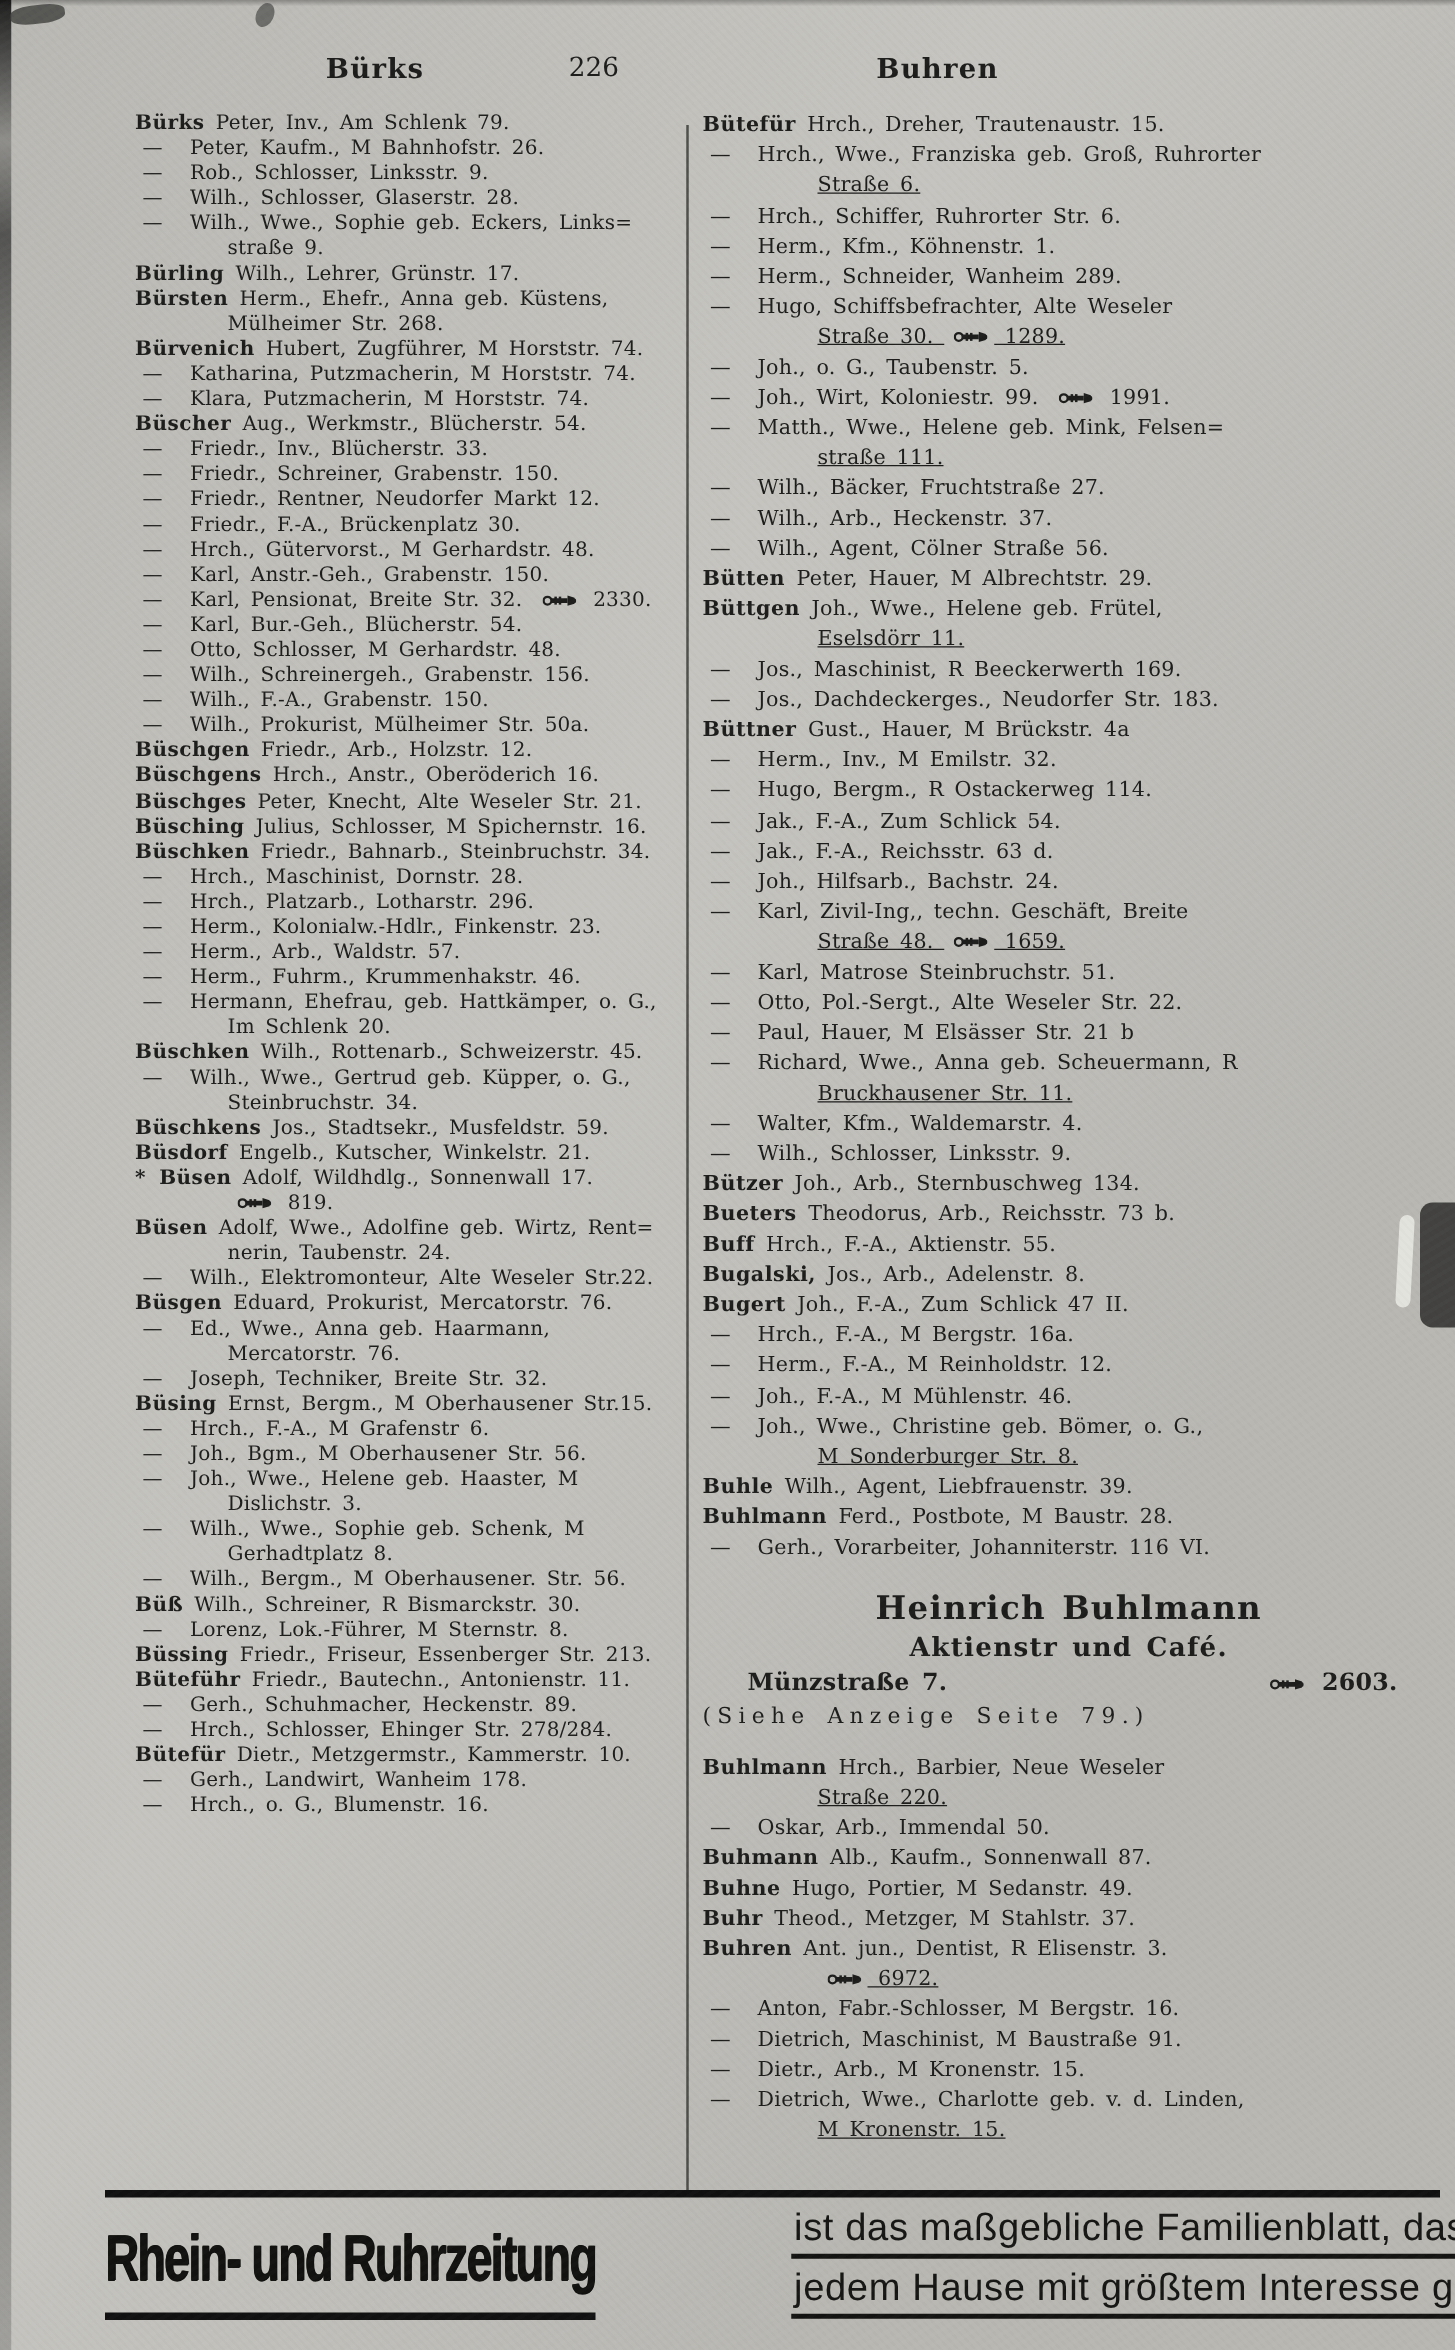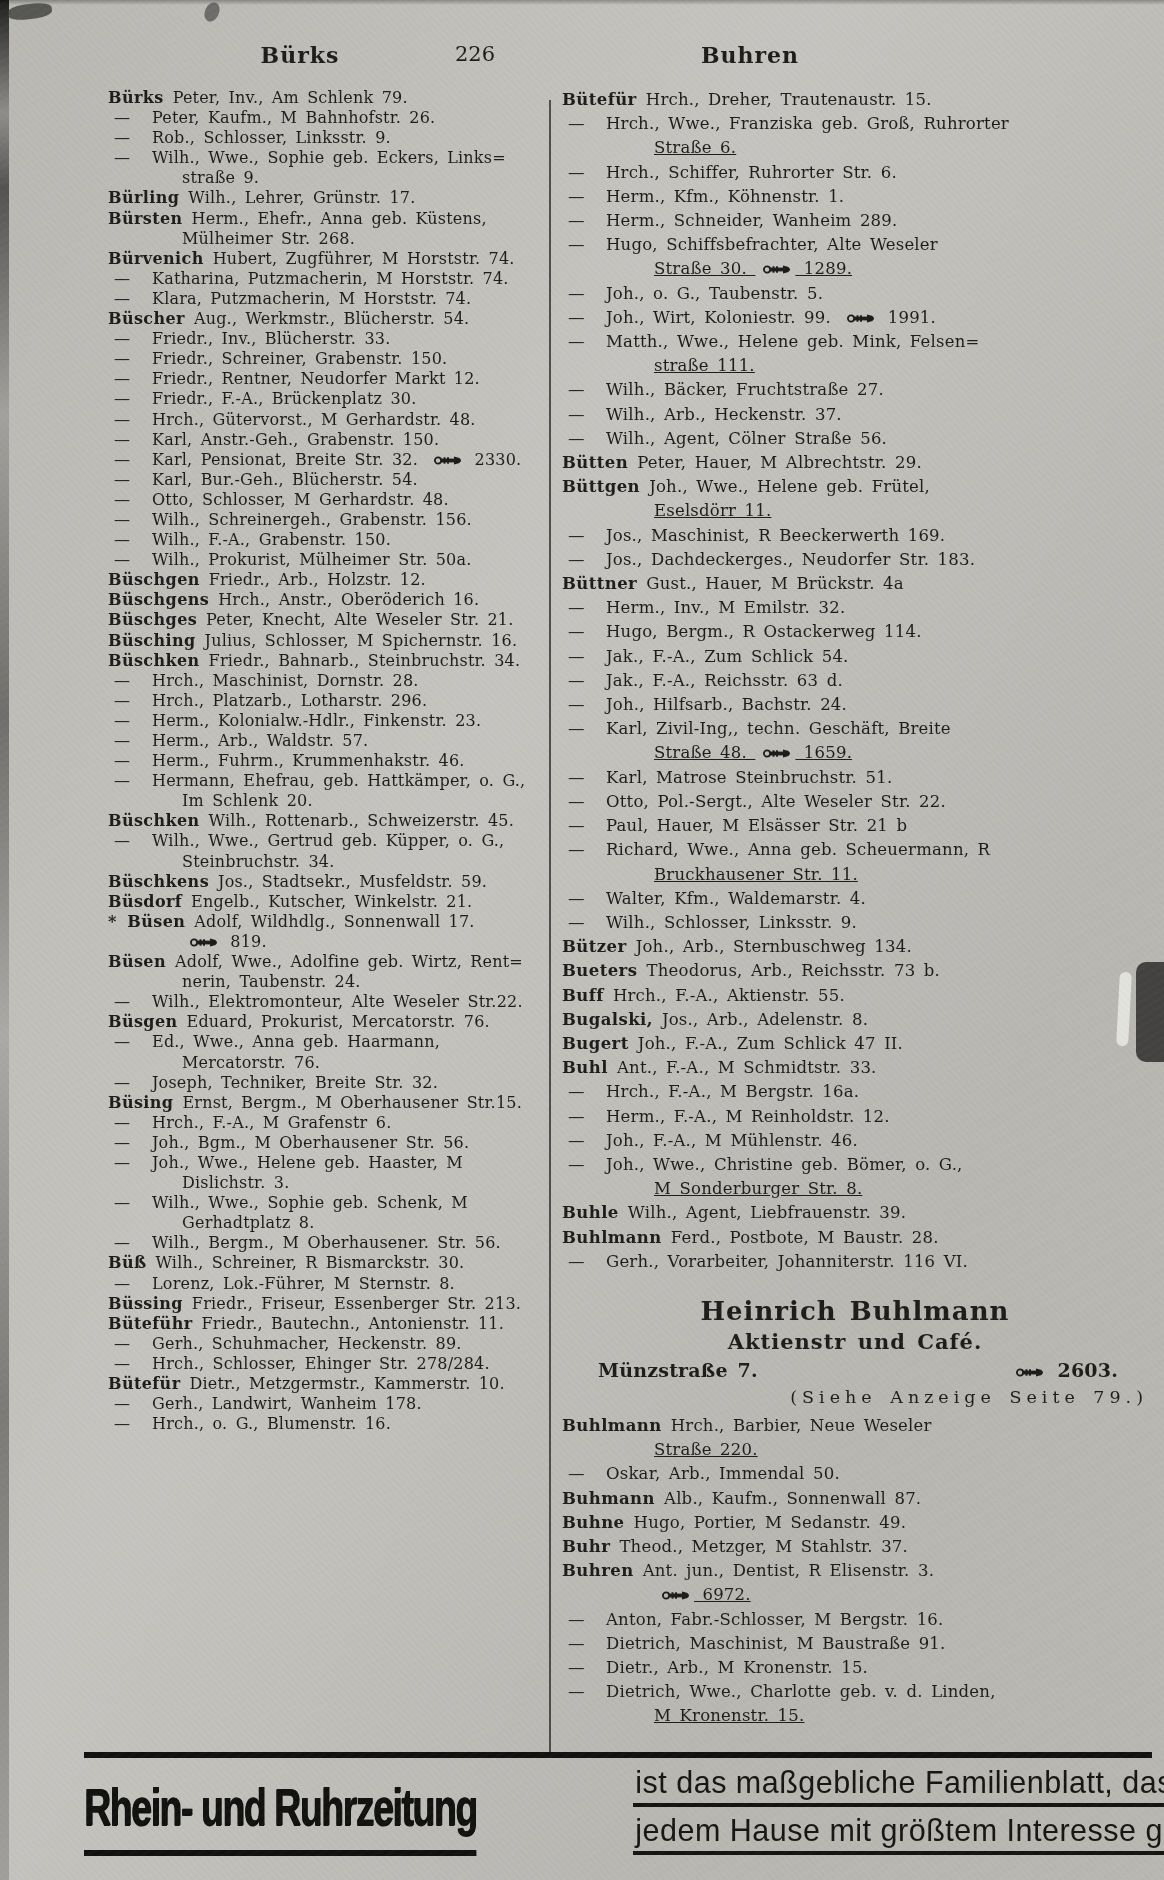--- a/index.html
+++ b/index.html
@@ -49,21 +49,21 @@
   .col-right .line.c{padding-left:92px;text-decoration:underline;}
   .star{font-weight:bold;margin-right:2px;}
   .phone-icon{display:inline-block;vertical-align:-1px;margin:0 5px 0 8px;}
   .phone-icon svg{display:block;}
 
   
   .line.ad1{font-size:26px;font-weight:bold;text-align:center;line-height:34px;margin-top:20px;letter-spacing:1px;white-space:nowrap;}
   .line.ad2{font-size:21px;font-weight:bold;text-align:center;line-height:28px;letter-spacing:1px;}
   .line.ad3{display:flex;justify-content:space-between;align-items:baseline;font-size:19px;font-weight:bold;line-height:28px;padding:0 30px 0 36px;text-align:center;}
   .line.ad3 .ad-right{font-weight:bold;}
-  .line.ad4{font-size:17.5px;text-align:right;letter-spacing:5px;line-height:26px;margin-bottom:4px;}
+  .line.ad4{font-size:17.5px;text-align:left;letter-spacing:5px;line-height:26px;margin-bottom:16px;}
 
   
   .rule-heavy{position:absolute;left:84px;top:1752px;width:1068px;height:6px;background:#111;}
   .banner{position:absolute;left:84px;top:1762px;width:1068px;display:flex;align-items:center;}
   .banner-logo{flex:0 0 300px;font-family:"Liberation Sans",sans-serif;font-weight:bold;
     font-size:52px;line-height:86px;letter-spacing:-2px;transform:scaleX(.72);transform-origin:left top;
     white-space:nowrap;color:#121210;border-bottom:6px solid #111;
     text-shadow:1px 0 0 #121210, 0 1px 0 #121210;}
   .banner-text{flex:1;font-family:"Liberation Sans",sans-serif;color:#161614;padding-left:4px;}
   .banner-line{font-size:30.5px;line-height:34px;white-space:nowrap;border-bottom:4px solid #141412;
@@ -84,20 +84,21 @@
   <div class="rh-num">226</div>
   <div class="rh-right">Buhren</div>
 </div>
 
 <div class="divider"></div>
 
 <div class="col col-left">
     <div class="line h"><span class="surname">Bürks </span>Peter, Inv., Am Schlenk 79.</div>
     <div class="line d"><span class="dash">—</span>Peter, Kaufm., M Bahnhofstr. 26.</div>
     <div class="line d"><span class="dash">—</span>Rob., Schlosser, Linksstr. 9.</div>
+    <div class="line d"><span class="dash">—</span>Wilh., Schlosser, Glaserstr. 28.</div>
     <div class="line d"><span class="dash">—</span>Wilh., Wwe., Sophie geb. Eckers, Links=</div>
     <div class="line c">straße 9.</div>
     <div class="line h"><span class="surname">Bürling </span>Wilh., Lehrer, Grünstr. 17.</div>
     <div class="line h"><span class="surname">Bürsten </span>Herm., Ehefr., Anna geb. Küstens,</div>
     <div class="line c">Mülheimer Str. 268.</div>
     <div class="line h"><span class="surname">Bürvenich </span>Hubert, Zugführer, M Horststr. 74.</div>
     <div class="line d"><span class="dash">—</span>Katharina, Putzmacherin, M Horststr. 74.</div>
     <div class="line d"><span class="dash">—</span>Klara, Putzmacherin, M Horststr. 74.</div>
     <div class="line h"><span class="surname">Büscher </span>Aug., Werkmstr., Blücherstr. 54.</div>
     <div class="line d"><span class="dash">—</span>Friedr., Inv., Blücherstr. 33.</div>
@@ -225,21 +226,20 @@
     <div class="line d"><span class="dash">—</span>Paul, Hauer, M Elsässer Str. 21 b</div>
     <div class="line d"><span class="dash">—</span>Richard, Wwe., Anna geb. Scheuermann, R</div>
     <div class="line c">Bruckhausener Str. 11.</div>
     <div class="line d"><span class="dash">—</span>Walter, Kfm., Waldemarstr. 4.</div>
     <div class="line d"><span class="dash">—</span>Wilh., Schlosser, Linksstr. 9.</div>
     <div class="line h"><span class="surname">Bützer </span>Joh., Arb., Sternbuschweg 134.</div>
     <div class="line h"><span class="surname">Bueters </span>Theodorus, Arb., Reichsstr. 73 b.</div>
     <div class="line h"><span class="surname">Buff </span>Hrch., F.-A., Aktienstr. 55.</div>
     <div class="line h"><span class="surname">Bugalski, </span>Jos., Arb., Adelenstr. 8.</div>
     <div class="line h"><span class="surname">Bugert </span>Joh., F.-A., Zum Schlick 47 II.</div>
-    <div class="line h"><span class="surname">Buhl </span>Ant., F.-A., M Schmidtstr. 33.</div>
     <div class="line d"><span class="dash">—</span>Hrch., F.-A., M Bergstr. 16a.</div>
     <div class="line d"><span class="dash">—</span>Herm., F.-A., M Reinholdstr. 12.</div>
     <div class="line d"><span class="dash">—</span>Joh., F.-A., M Mühlenstr. 46.</div>
     <div class="line d"><span class="dash">—</span>Joh., Wwe., Christine geb. Bömer, o. G.,</div>
     <div class="line c">M Sonderburger Str. 8.</div>
     <div class="line h"><span class="surname">Buhle </span>Wilh., Agent, Liebfrauenstr. 39.</div>
     <div class="line h"><span class="surname">Buhlmann </span>Ferd., Postbote, M Baustr. 28.</div>
     <div class="line d"><span class="dash">—</span>Gerh., Vorarbeiter, Johanniterstr. 116 VI.</div>
     <div class="line ad1">Heinrich Buhlmann</div>
     <div class="line ad2">Aktienstr und Café.</div>

